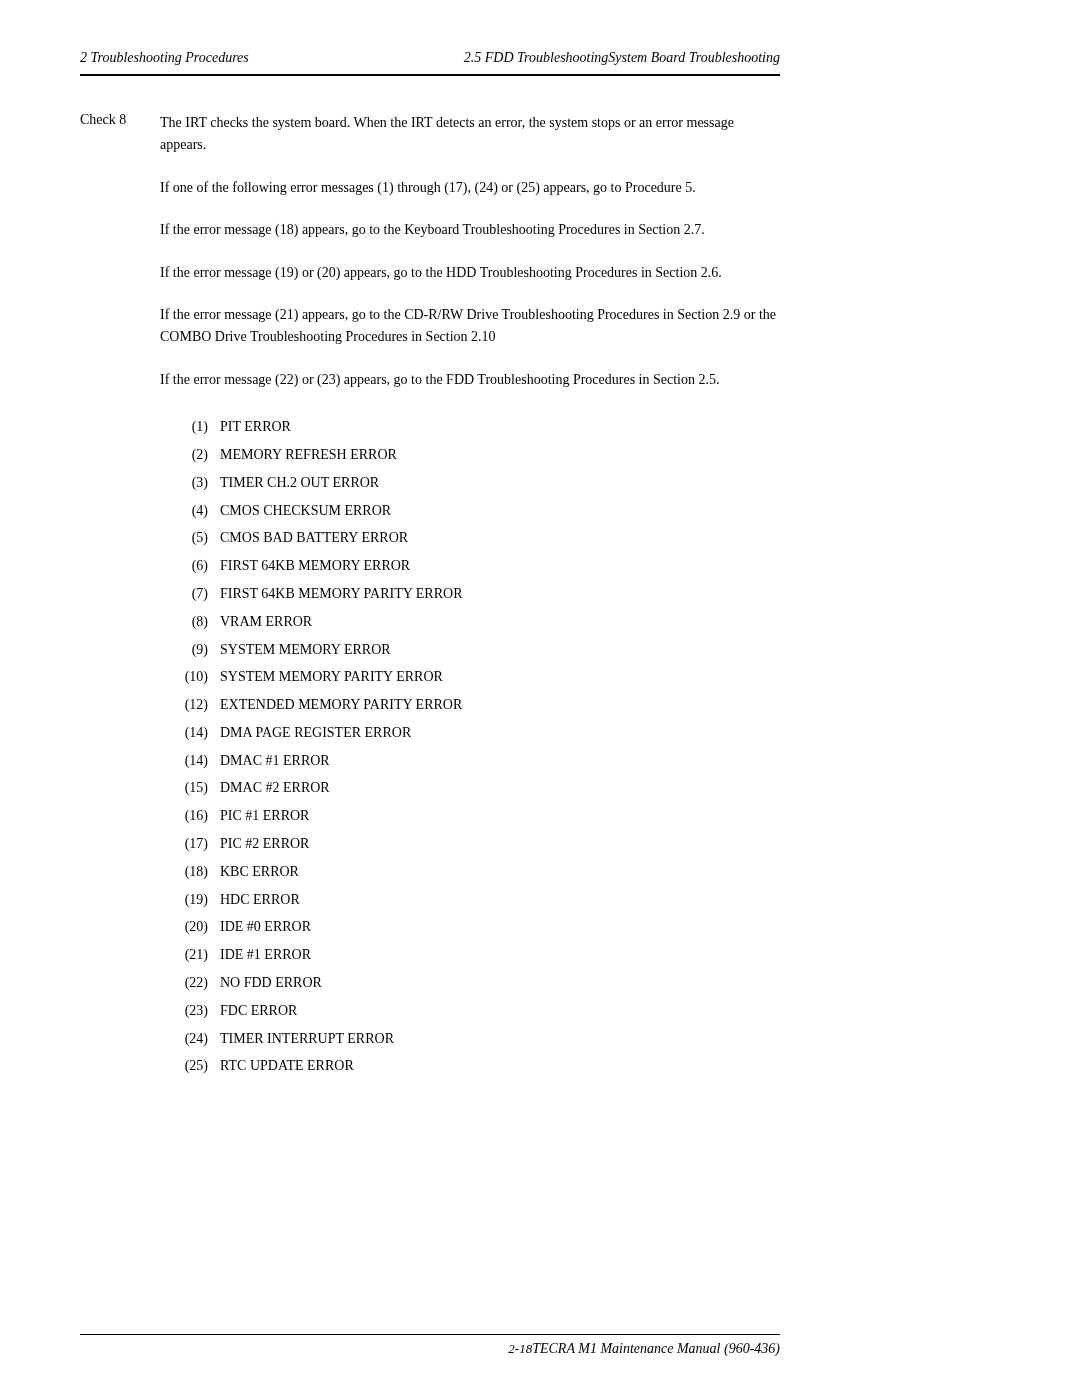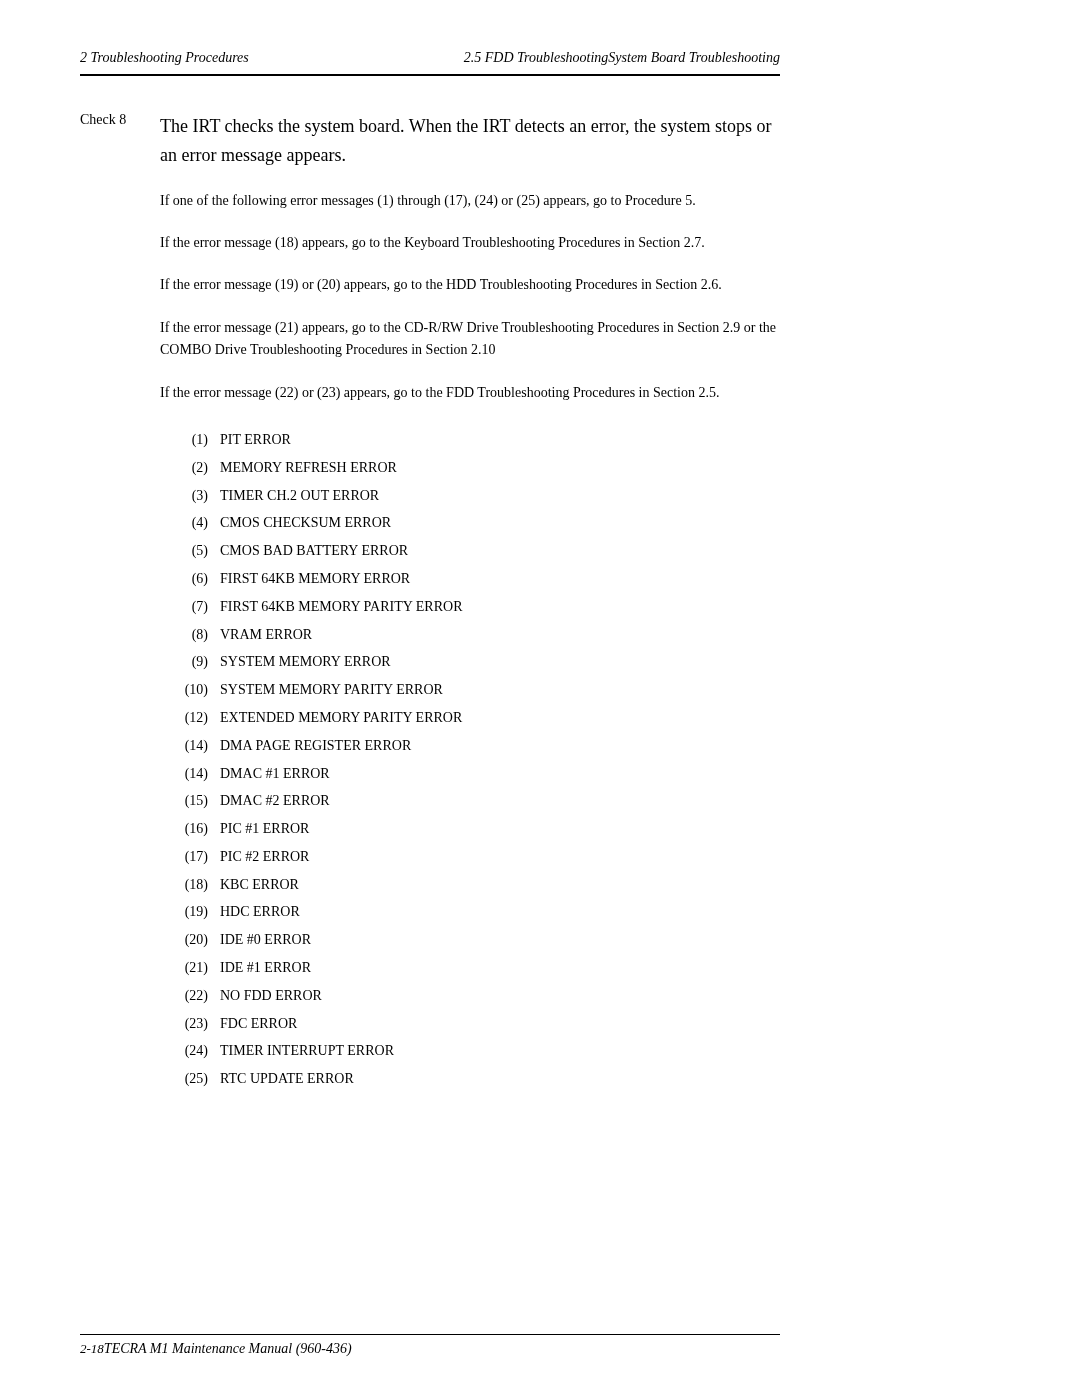--- a/index.html
+++ b/index.html
@@ -54,21 +54,21 @@
       margin-bottom: 20px;
     }
 
     .check-label {
       min-width: 80px;
       font-size: 14px;
     }
 
     .check-text {
       flex: 1;
-      font-size: 18px;
+      font-size: 14px;
       line-height: 1.6;
     }
 
     .paragraph {
       margin-left: 80px;
       margin-bottom: 20px;
       font-size: 14px;
       line-height: 1.6;
     }
 
@@ -100,21 +100,21 @@
     .error-text {
       font-size: 14px;
     }
 
     .footer {
       position: absolute;
       bottom: 40px;
       left: 80px;
       right: 80px;
       display: flex;
-      justify-content: flex-start;
+      justify-content: flex-end;
       align-items: center;
       border-top: 1px solid #000;
       padding-top: 6px;
     }
 
     .footer-left {
       font-size: 13px;
       font-style: italic;
     }
 

